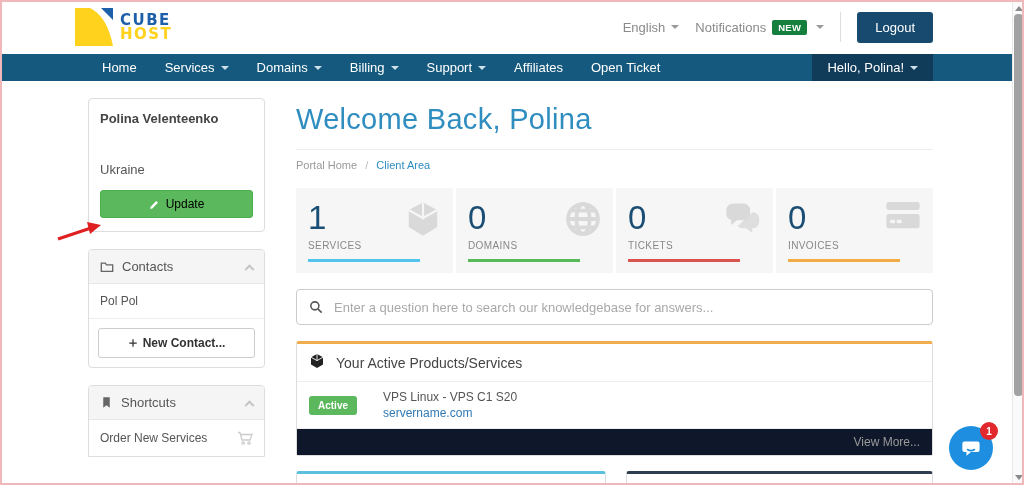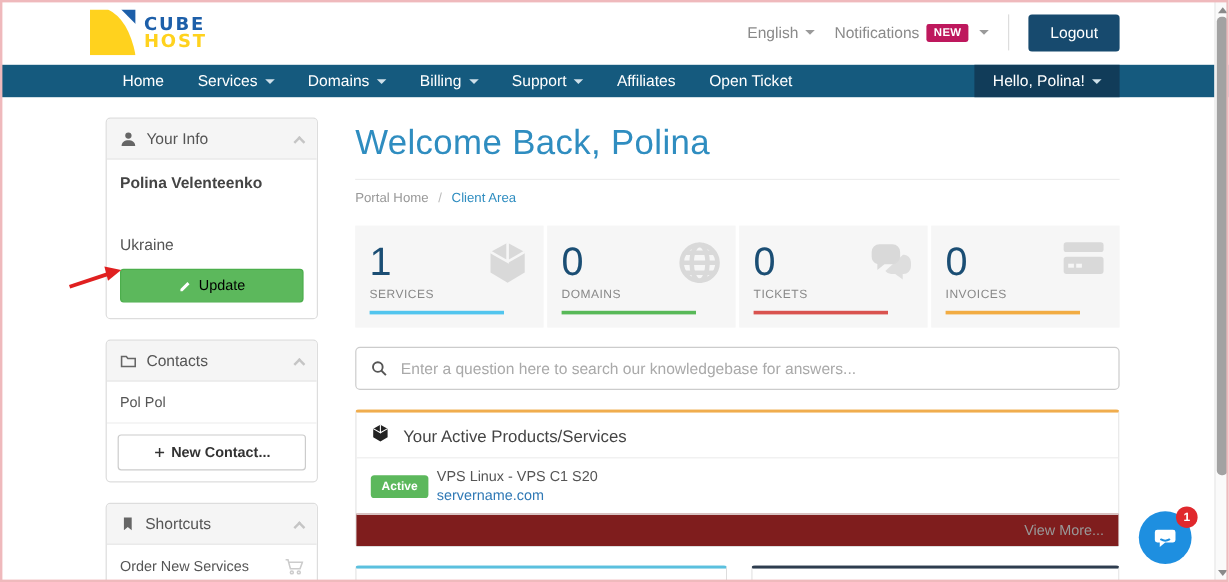--- a/index.html
+++ b/index.html
@@ -14,21 +14,21 @@
   
   .topbar { height:54px; display:flex; align-items:center; padding:0 91px 0 75px; }
   .logo { display:flex; align-items:center; gap:7px; }
   .logo-mark { width:38px; height:38px; display:block; }
   .logo-text { font-weight:bold; font-size:15px; line-height:0.95; letter-spacing:1.5px; font-family:"DejaVu Sans", sans-serif; }
   .logo-cube { color:#1d5fa9; }
   .logo-host { color:#ffd21e; }
   .topbar-right { margin-left:auto; display:flex; align-items:center; gap:16px; font-size:13px; color:#8a8a8a; }
   .lang, .notif { display:flex; align-items:center; cursor:pointer; }
   .caret { display:inline-block; width:0; height:0; border:4px solid transparent; border-top-color:#9a9a9a; margin-left:6px; transform:translateY(2px); }
-  .new-badge { background:#be185d; color:#fff; font-size:9.5px; font-weight:bold; padding:2px 6px; border-radius:2px; margin-left:6px; letter-spacing:0.3px; }
+  .new-badge { background:#15803d; color:#fff; font-size:9.5px; font-weight:bold; padding:2px 6px; border-radius:2px; margin-left:6px; letter-spacing:0.3px; }
   .notif .caret { margin-left:9px; }
   .vdivider { width:1px; height:30px; background:#ddd; }
   .logout-btn { background:#174a6e; color:#fff; border:none; border-radius:3px; padding:8px 18px; font-size:13px; cursor:pointer; font-family:inherit; }
 
   
   .navbar { height:27px; background:#155a7e; display:flex; align-items:stretch; padding-left:88px; position:relative; }
   .nav-item { display:flex; align-items:center; padding:0 14px; color:#fff; font-size:13px; cursor:pointer; white-space:nowrap; }
   .nav-item .caret { border-top-color:#cfe0ea; }
   .nav-greeting { position:absolute; right:91px; top:0; bottom:0; background:#113c59; color:#fff; font-size:13px; display:flex; align-items:center; padding:0 15px; cursor:pointer; }
   .nav-greeting .caret { border-top-color:#cfe0ea; }
@@ -78,25 +78,25 @@
   .search-box input { border:none; outline:none; flex:1; font-size:13px; color:#444; margin-left:9px; font-family:inherit; background:transparent; }
   .search-box input::placeholder { color:#a9a9a9; }
   .search-icon { color:#555; display:flex; }
 
   .products-panel { border:1px solid #ddd; border-top:3px solid #f0ad4e; border-radius:3px; margin-bottom:15px; }
   .pm-head { display:flex; align-items:center; gap:11px; padding:9px 12px; color:#444; font-size:14px; }
   .pm-head .cube-dark { color:#222; }
   .my-services-btn { margin-left:auto; background:#f0ad4e; color:#fff; border:none; border-radius:3px; font-size:11px; padding:5px 10px; display:flex; align-items:center; gap:5px; cursor:pointer; font-family:inherit; }
   .pm-row { border-top:1px solid #eee; display:flex; align-items:center; padding:8px 12px; }
   .active-badge { background:#5cb85c; color:#fff; font-size:10px; font-weight:bold; padding:4px 9px; border-radius:3px; }
-  .pm-prodwrap { margin-left:7px; }
+  .pm-prodwrap { margin-left:26px; }
   .pm-prod { font-size:12px; color:#555; }
   .pm-domain { font-size:12px; color:#3079b5; margin-top:2px; cursor:pointer; }
   .view-details-btn { margin-left:auto; background:#fff; border:1px solid #ccc; border-radius:3px; font-size:12px; color:#333; padding:7px 12px; cursor:pointer; font-family:inherit; }
-  .pm-foot { border-top:1px solid #eee; background:#7f1d1d; text-align:right; padding:6px 12px; font-size:12px; color:#999; }
+  .pm-foot { border-top:1px solid #eee; background:#0f172a; text-align:right; padding:6px 12px; font-size:12px; color:#999; }
   .view-more { cursor:pointer; }
 
   .bottom-row { display:flex; gap:20px; }
   .cloud-panel { width:310px; border:1px solid #ddd; border-top:3px solid #5bc0de; border-radius:3px; flex-shrink:0; }
   .cp-head { padding:9px 12px 8px; display:flex; align-items:center; gap:9px; color:#444; font-size:14px; }
 
   .renew-panel { flex:1; border:1px solid #ddd; border-top:3px solid #2e3d4f; border-radius:3px; }
   .rp-head { padding:9px 12px 7px; display:flex; align-items:center; gap:9px; color:#444; font-size:14px; }
 
   
@@ -172,28 +172,20 @@
     <span>Hello, Polina!</span>
     <span class="caret"></span>
   </div>
 </div>
 
 <div class="content">
 
   <div class="sidebar">
 
     <div class="panel">
-      <div class="panel-head">
-        <svg width="14" height="14" viewBox="0 0 16 16" fill="#666">
-          <circle cx="8" cy="4.5" r="3"></circle>
-            <path d="M1.5 14.5c0-3.6 2.9-5.5 6.5-5.5s6.5 1.9 6.5 5.5z"></path>
-        </svg>
-        <span>Your Info</span>
-        <span class="chev-up"></span>
-      </div>
       <div class="yi-body">
         <div class="yi-name">Polina Velenteenko</div>
         <div class="yi-country">Ukraine</div>
         <button class="update-btn">
           <svg width="11" height="11" viewBox="0 0 16 16" fill="#fff">
             <path d="M2 11.5V14h2.5L13 5.5 10.5 3z"></path>
           </svg>
           <span>Update</span>
         </button>
       </div>

